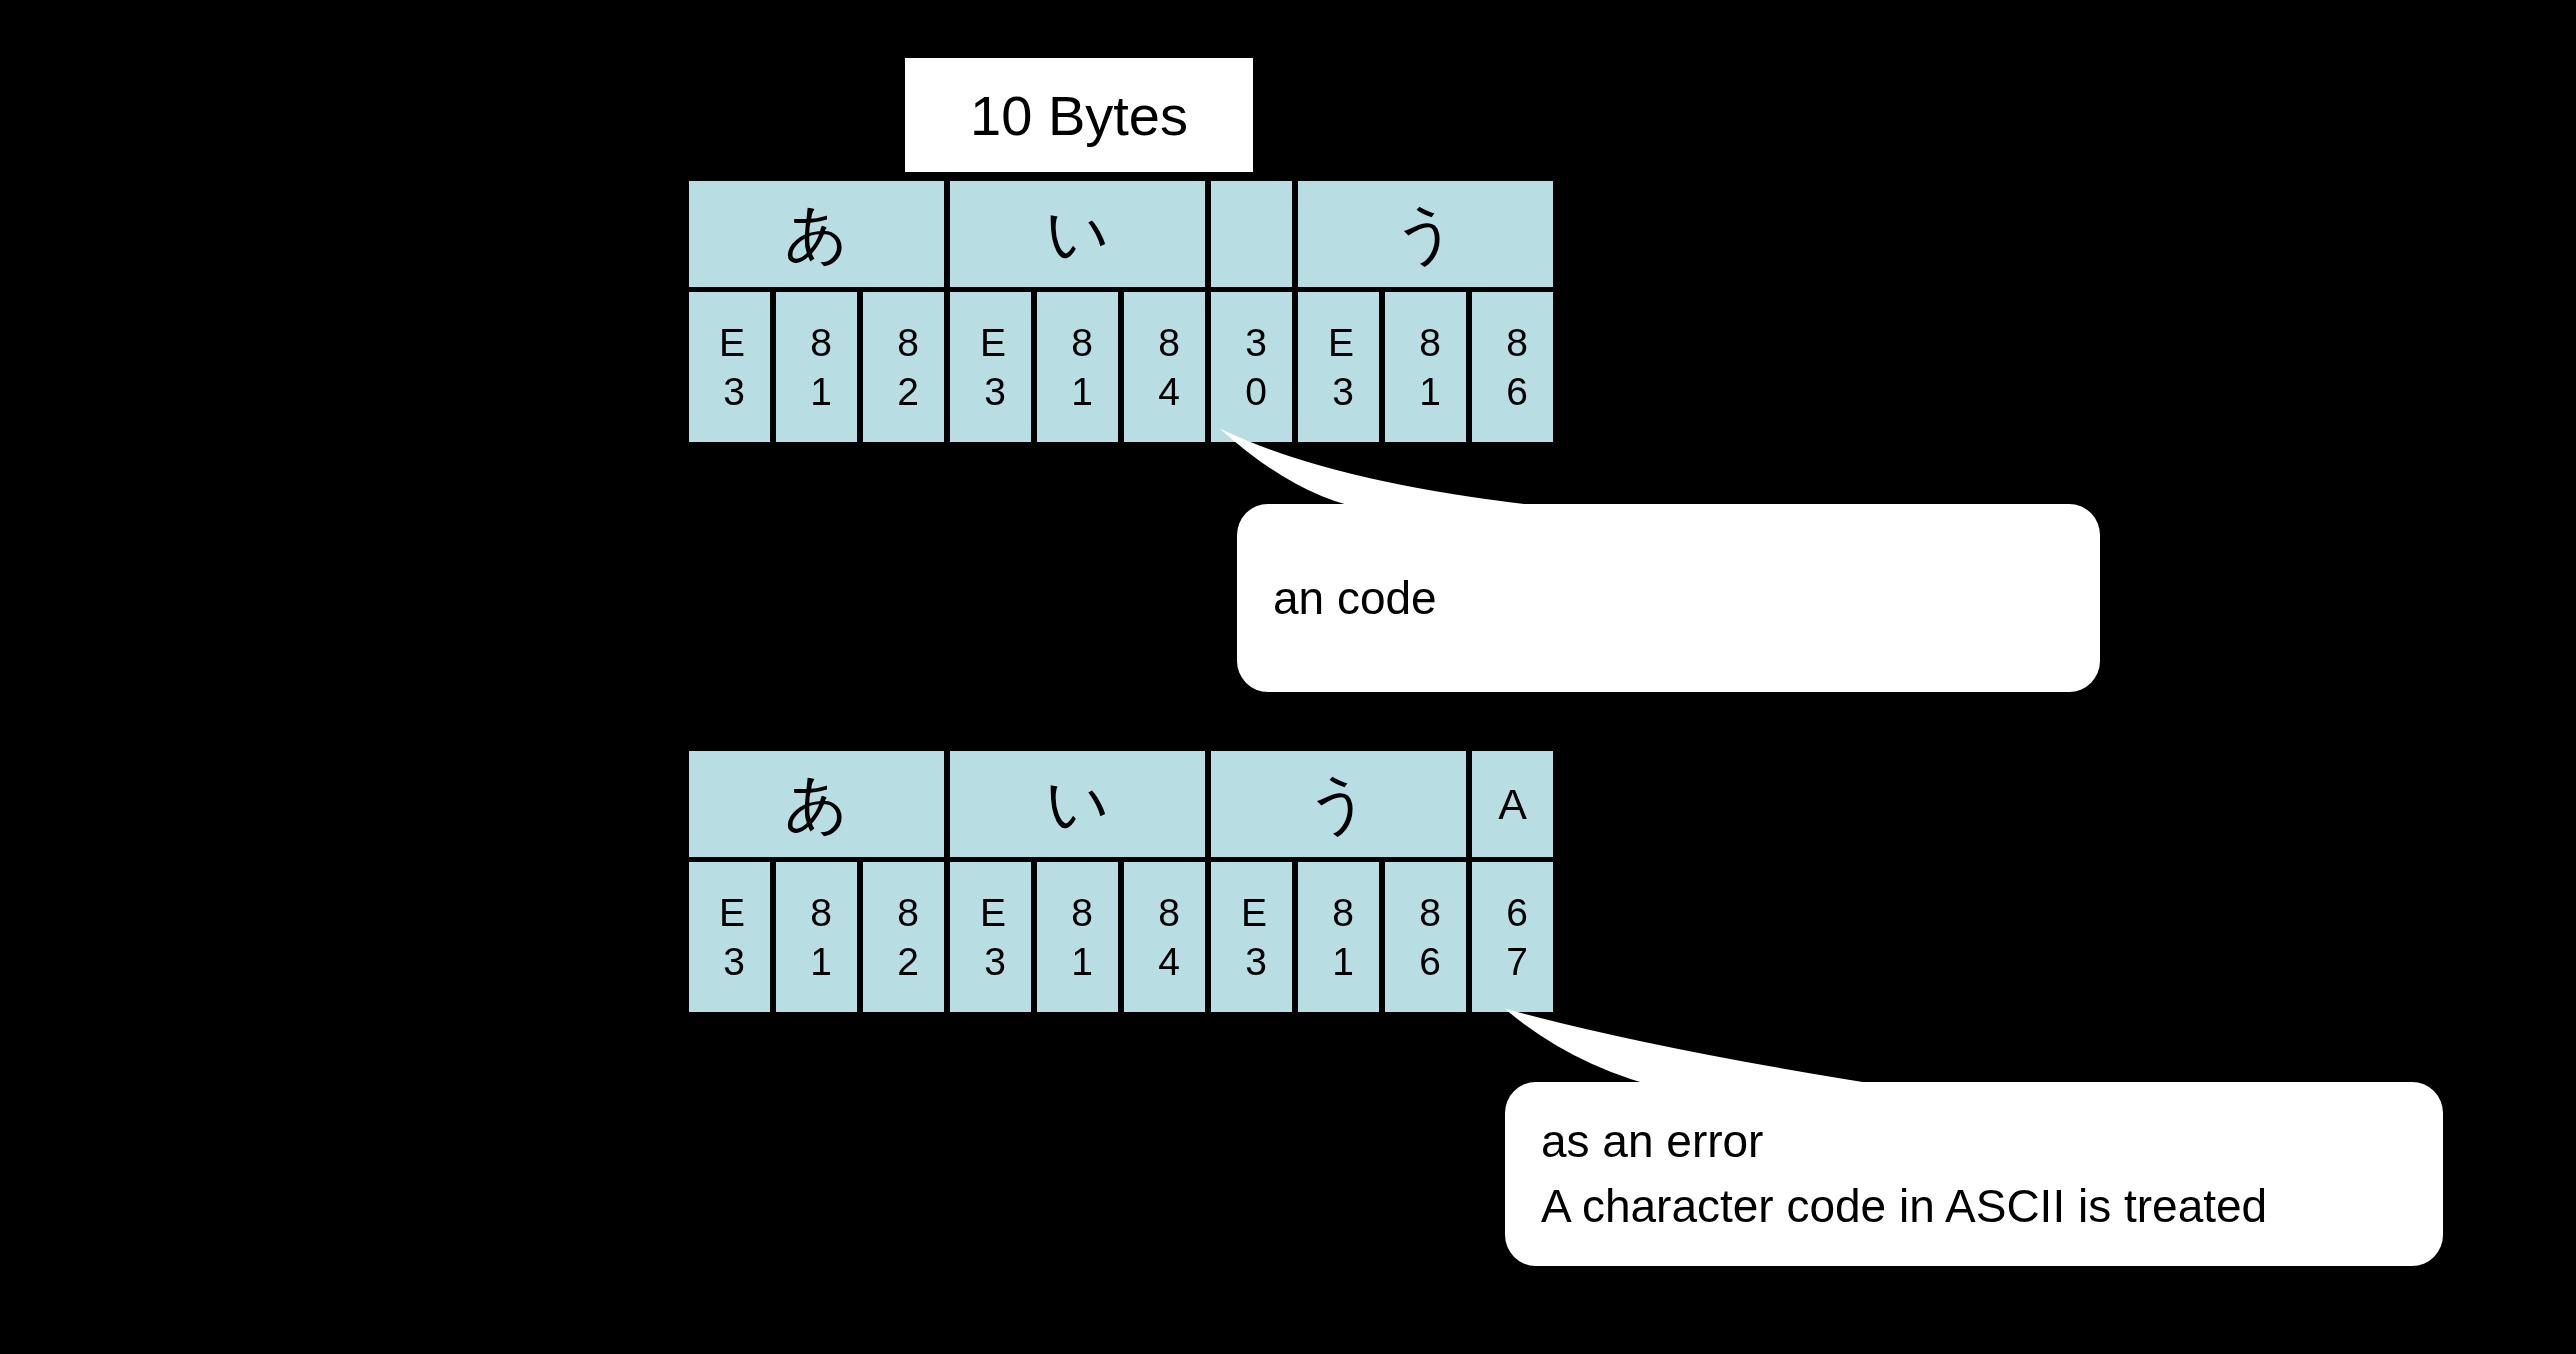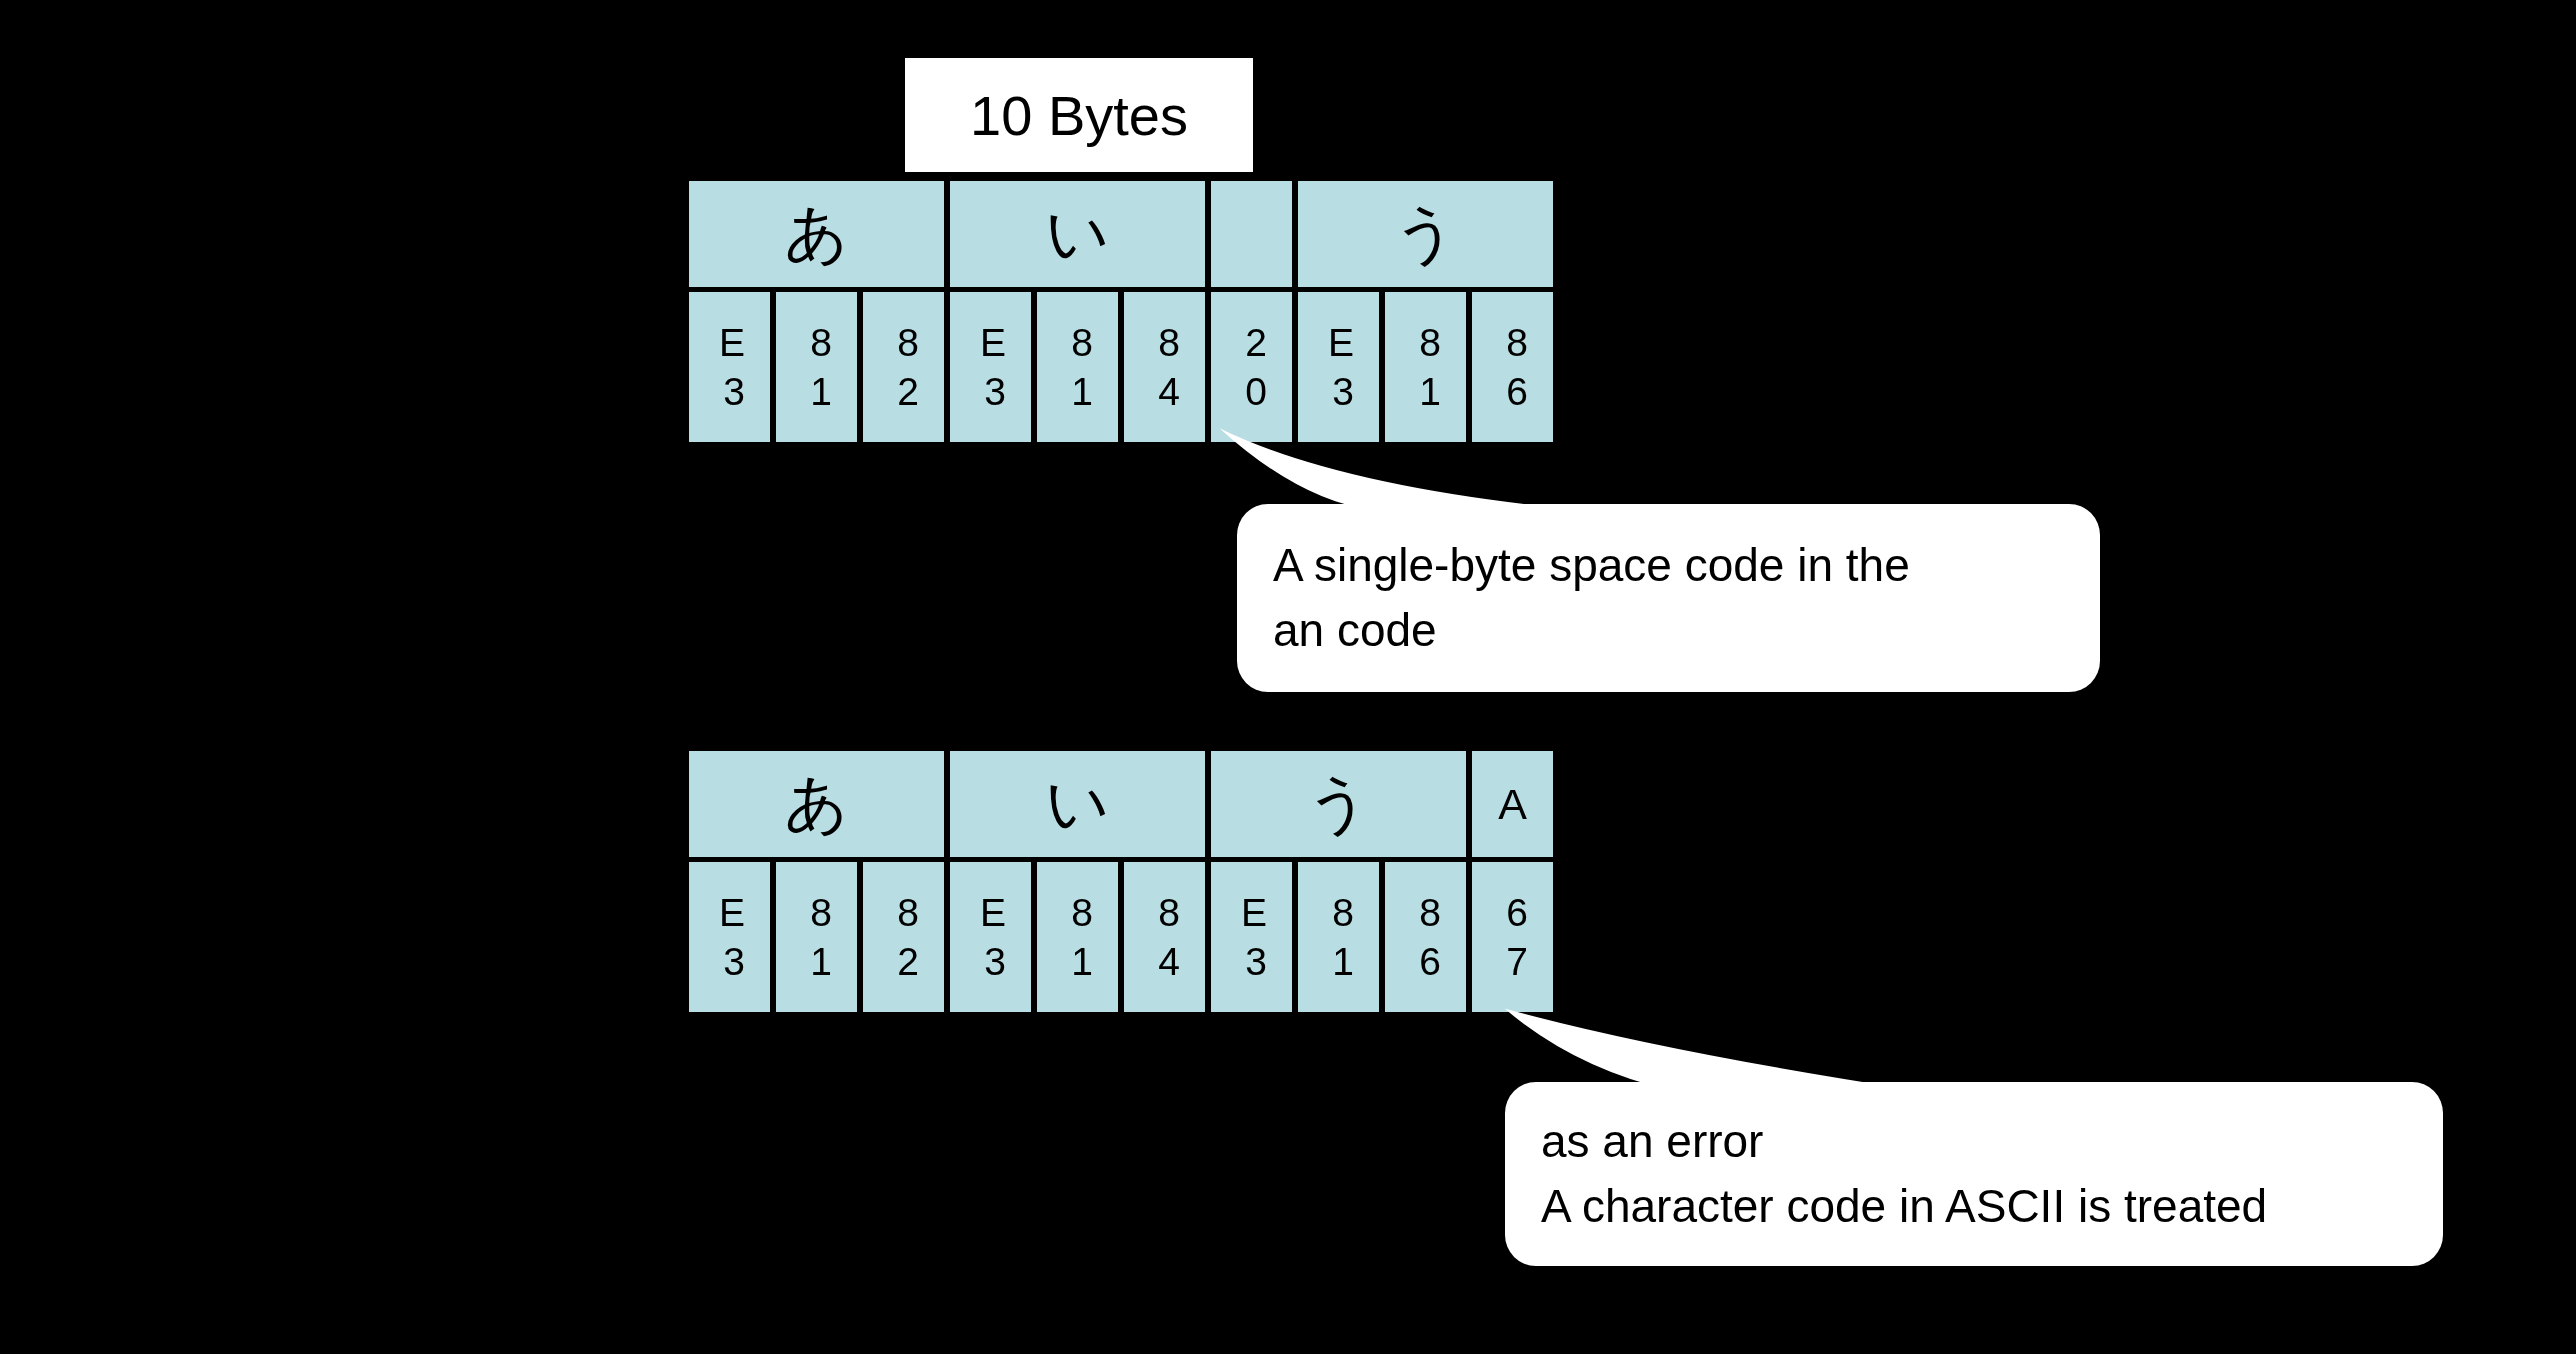--- a/index.html
+++ b/index.html
@@ -124,21 +124,21 @@
     <div class="cell byte">
         <span class="byte-text">E3</span>
       </div>
     <div class="cell byte">
         <span class="byte-text">81</span>
       </div>
     <div class="cell byte">
         <span class="byte-text">84</span>
       </div>
     <div class="cell byte">
-        <span class="byte-text">20</span>
+        <span class="byte-text">30</span>
       </div>
     <div class="cell byte">
         <span class="byte-text">E3</span>
       </div>
     <div class="cell byte">
         <span class="byte-text">81</span>
       </div>
     <div class="cell byte">
         <span class="byte-text">86</span>
       </div>
@@ -189,21 +189,20 @@
         <span class="byte-text">67</span>
       </div>
   </div>
 
   <svg id="tails" width="2576" height="1355" viewBox="0 0 3027 1592" aria-hidden="true">
     <path d="M1433,503 Q1540,600 1637,601 L1878,601 Q1580,575 1433,503 Z" fill="#ffffff"></path>
     <path d="M1768,1185 Q1850,1255 1963,1281 L2250,1281 Q1950,1235 1768,1185 Z" fill="#ffffff"></path>
   </svg>
 
   <div class="callout" id="callout-1">
-    <div class="line">A single-byte space code in the</div>
     <div class="line">an code</div>
   </div>
 
   <div class="callout" id="callout-2">
     <div class="line">as an error</div>
     <div class="line">A character code in ASCII is treated</div>
   </div>
 
 </div>
 

